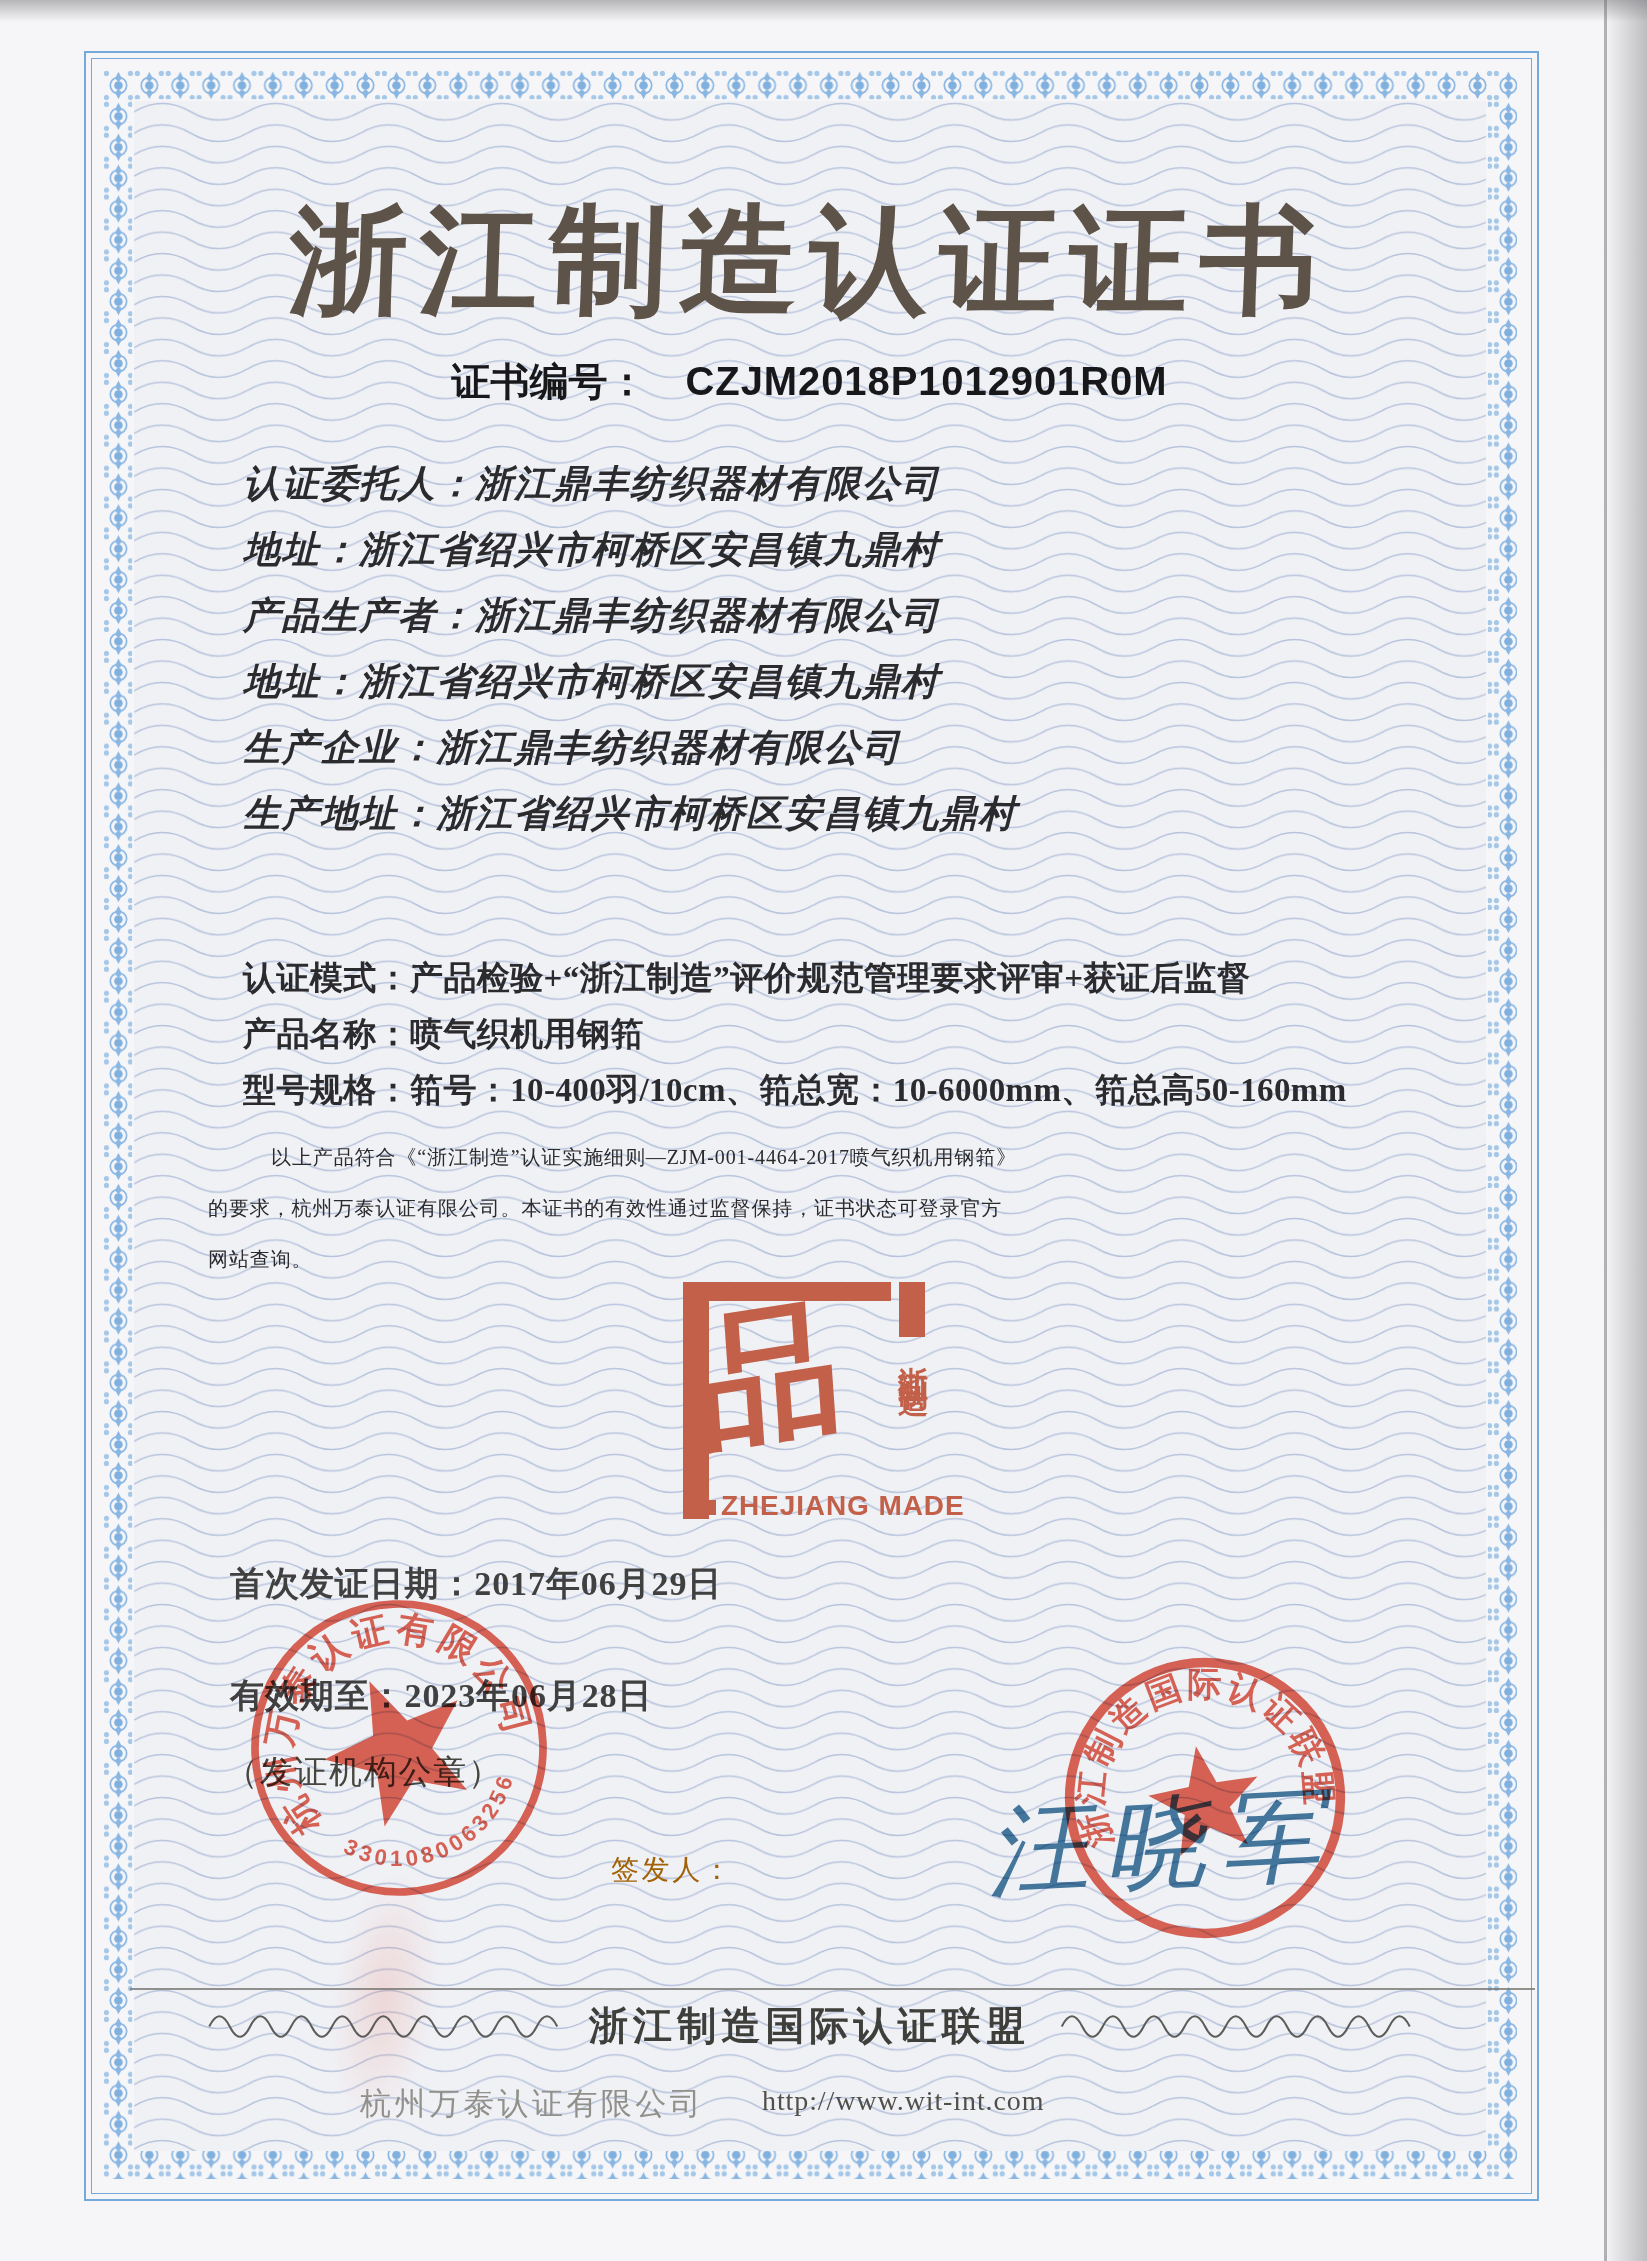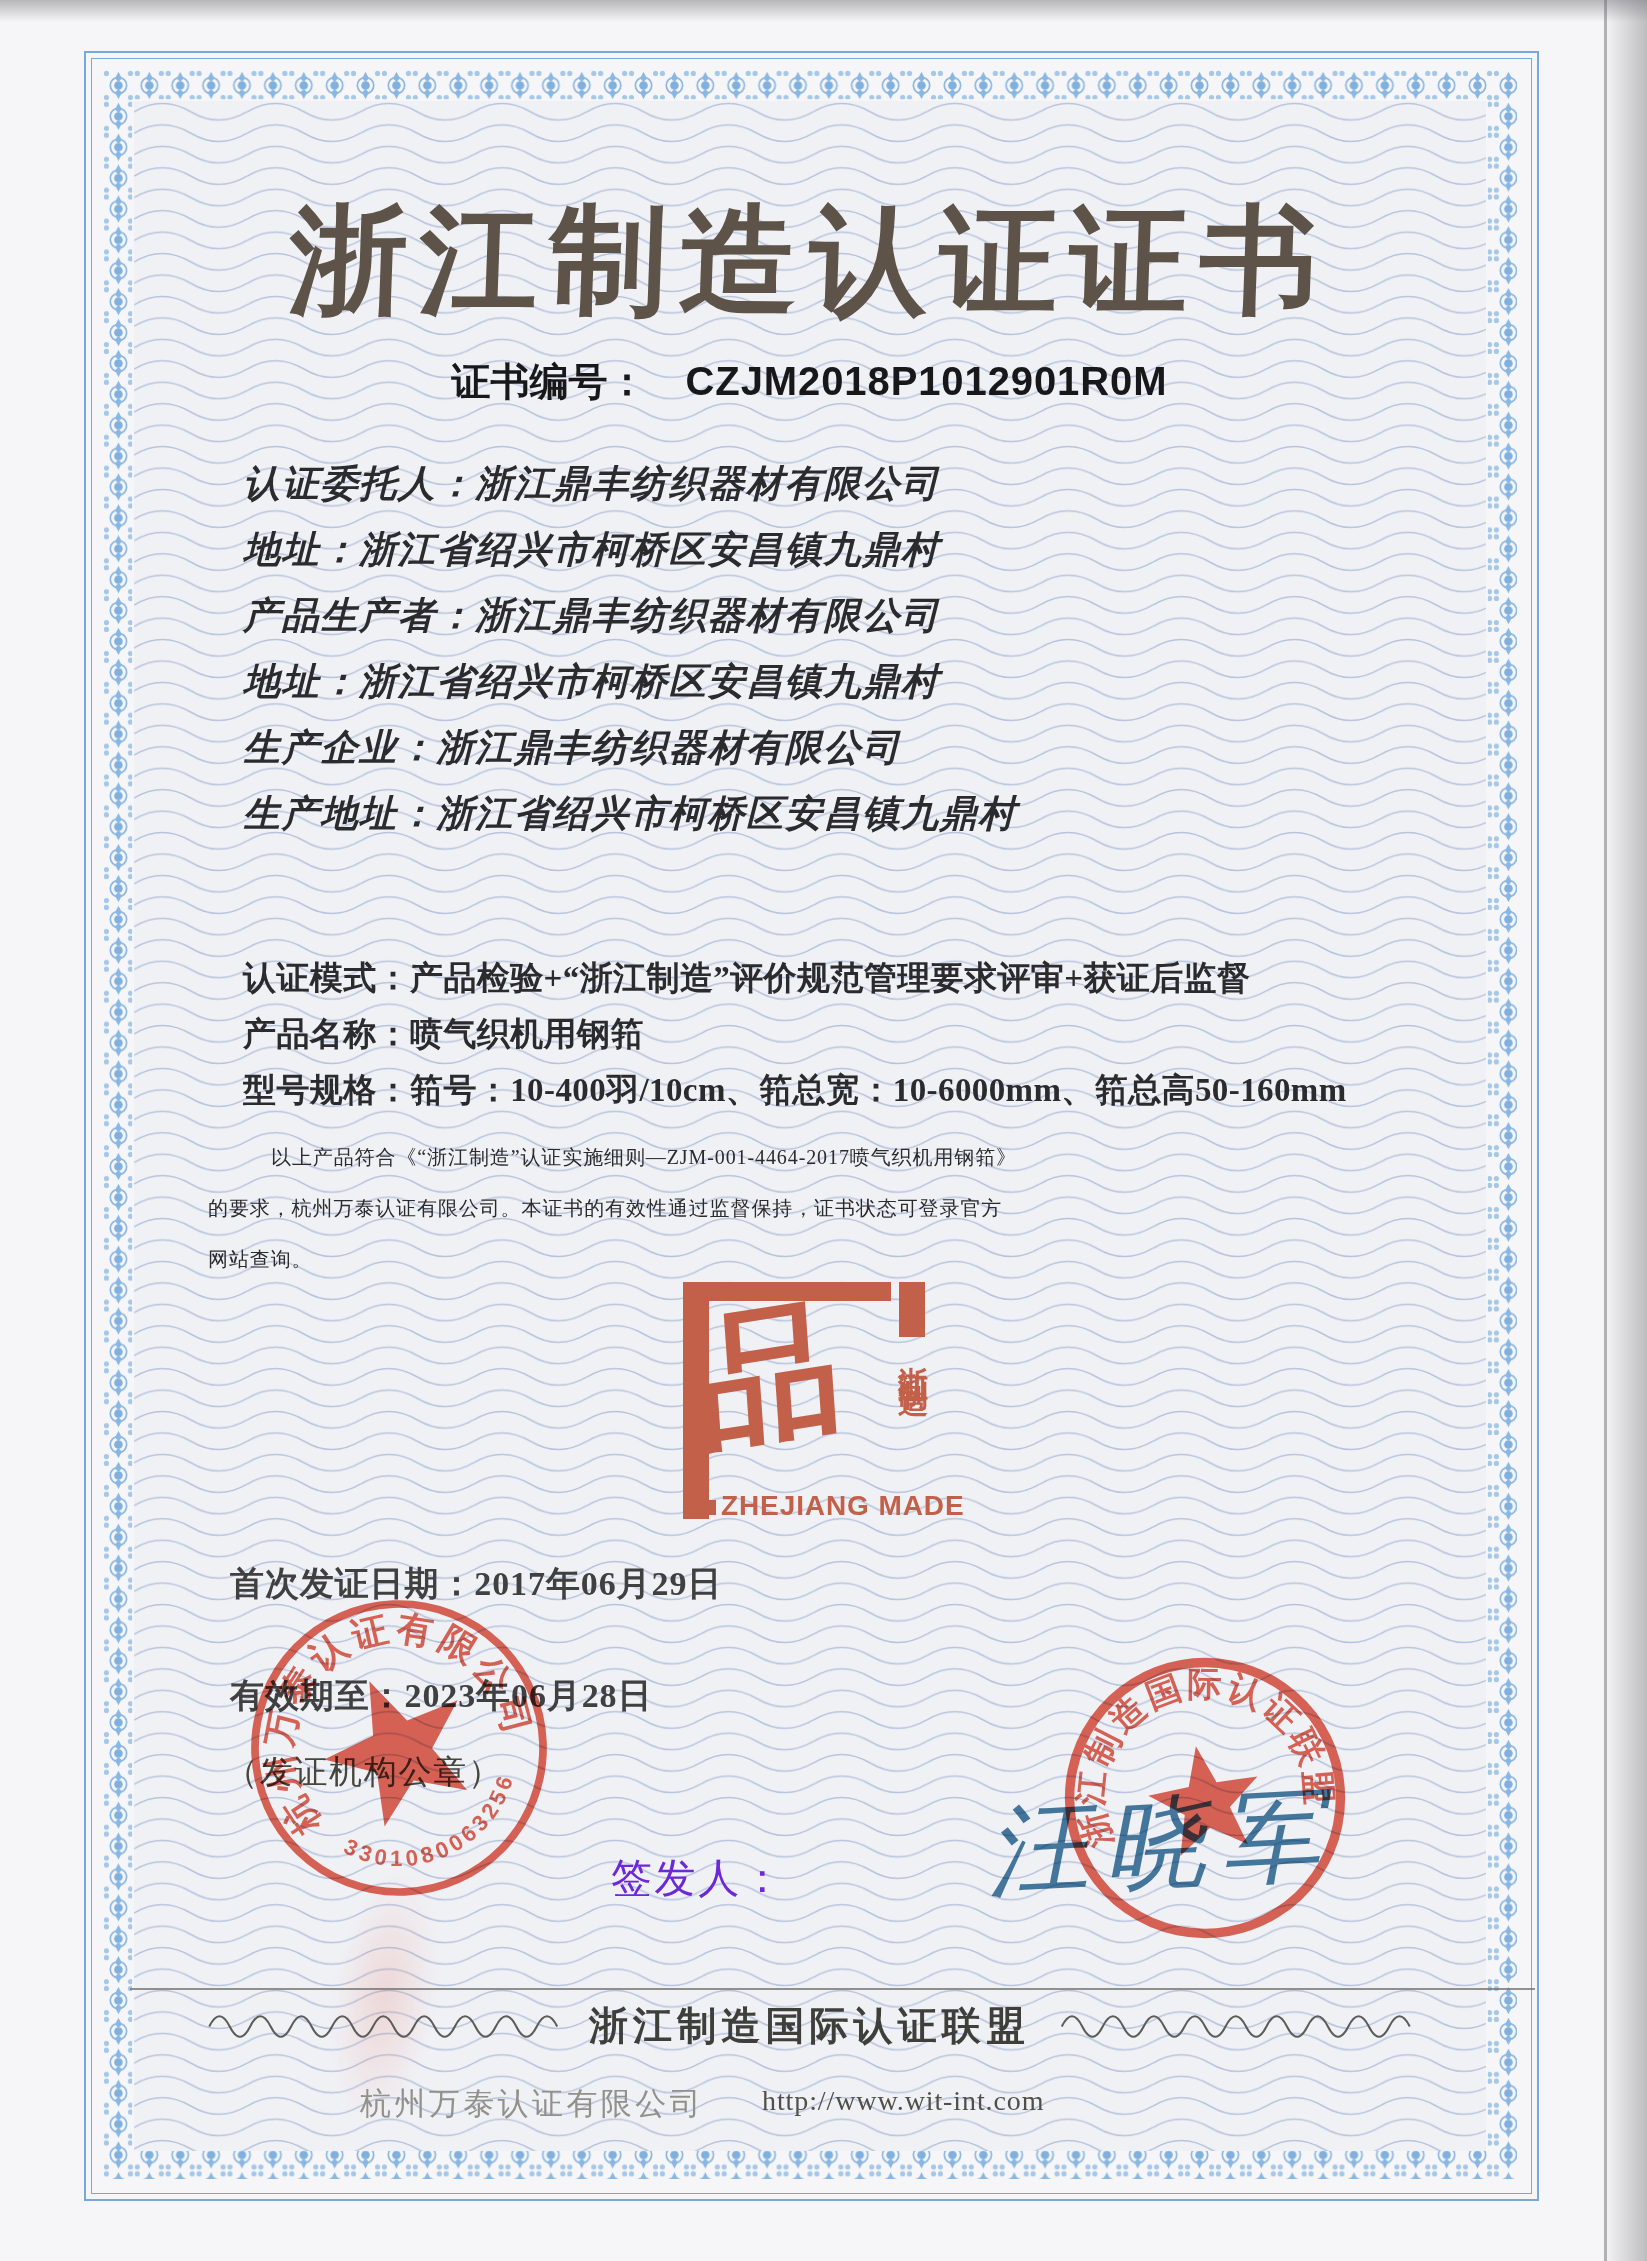--- a/index.html
+++ b/index.html
@@ -50,21 +50,21 @@
   .logo .glyph{position:absolute;left:13.7px;top:22px;font-size:144px;font-weight:700;
     color:var(--logo-red);transform:rotate(-9deg) skewX(-5deg);line-height:1;}
   .logo .side{position:absolute;left:209px;top:60px;writing-mode:vertical-rl;
     font-size:30px;font-weight:700;letter-spacing:6.9px;color:var(--logo-red);}
   .logo .caption{position:absolute;left:38px;top:208px;font-family:"Liberation Sans","DejaVu Sans",sans-serif;
     font-size:28px;font-weight:700;letter-spacing:0.9px;color:var(--logo-red);white-space:nowrap;}
 
   .date-line{left:230px;white-space:nowrap;font-size:34px;font-weight:700;color:#404040;letter-spacing:0.9px;}
   .seal-note{left:225px;top:1750px;font-size:33px;color:#46463f;letter-spacing:1.7px;}
 
-  .issuer{left:611px;top:1851px;font-size:41px;color:#6d28d9;letter-spacing:2.6px;}
+  .issuer{left:611px;top:1851px;font-size:28px;color:#a16207;letter-spacing:2.6px;}
   .signature{left:987px;top:1777px;font-size:101px;color:#2e6b95;font-style:italic;
     letter-spacing:15.4px;transform:rotate(-3deg);opacity:.88;z-index:5;mix-blend-mode:multiply;white-space:nowrap;}
 
   .seal{z-index:4;mix-blend-mode:multiply;opacity:.88;}
   .ink-ghost{left:333px;top:1870px;width:103px;height:257px;z-index:2;
     background:radial-gradient(ellipse at center,rgba(226,110,96,.20),rgba(226,110,96,0) 70%);
     filter:blur(3.4px);transform:rotate(8deg);}
 
   .alliance-rule{left:130px;top:1988px;width:1405px;height:1.7px;background:#6f6f6b;opacity:.75;}
   .alliance-row{left:84px;top:1999px;width:1451px;display:flex;justify-content:center;

